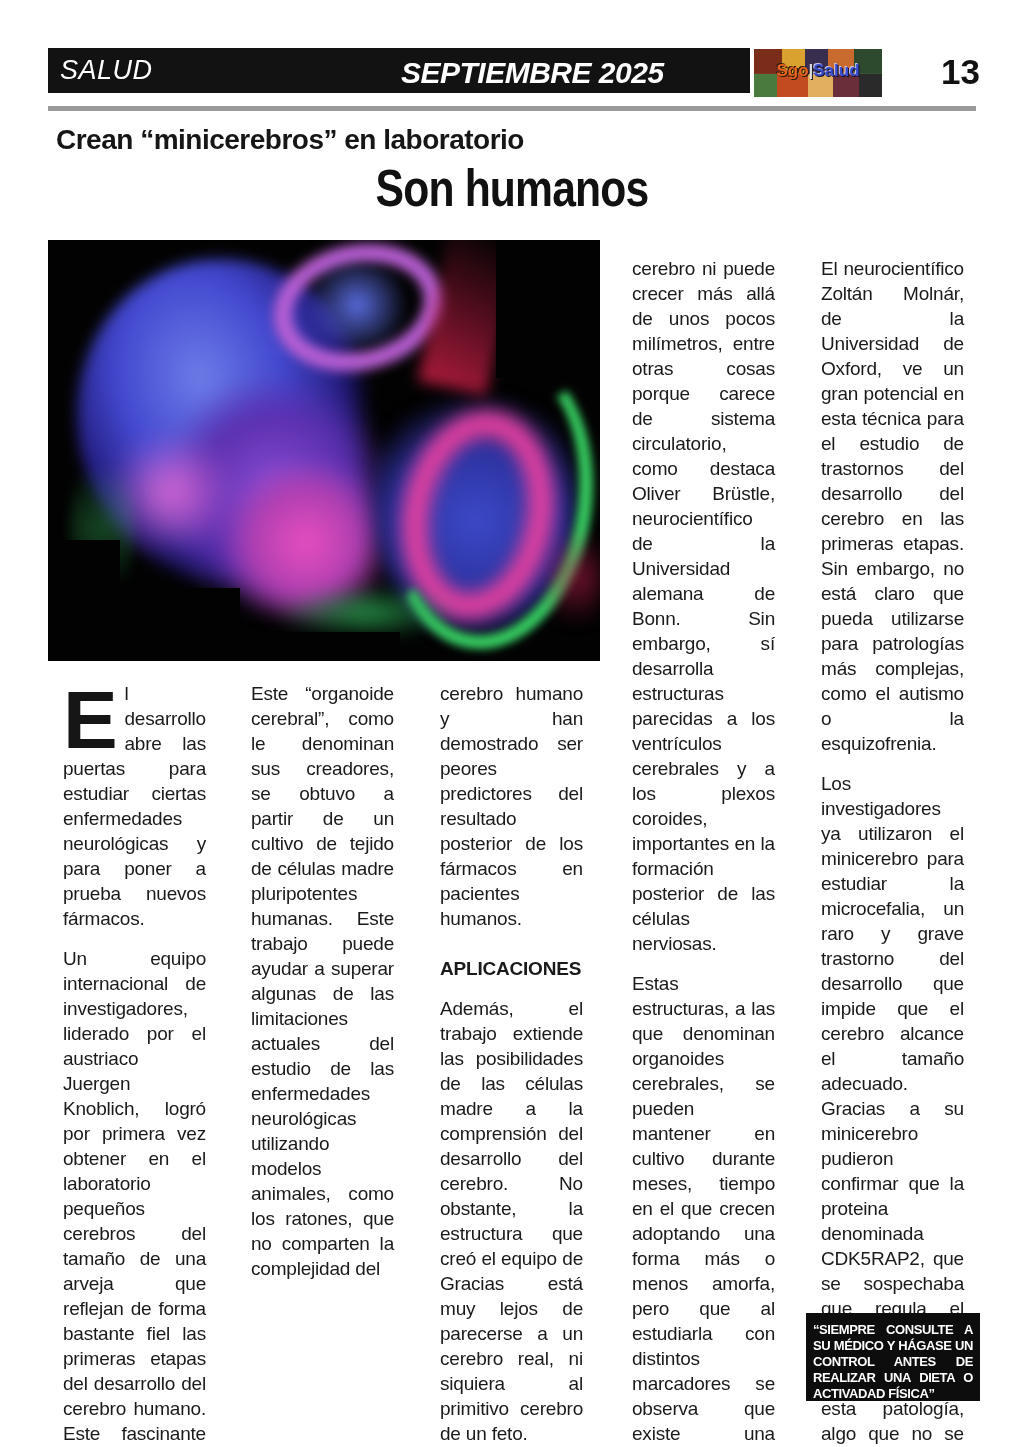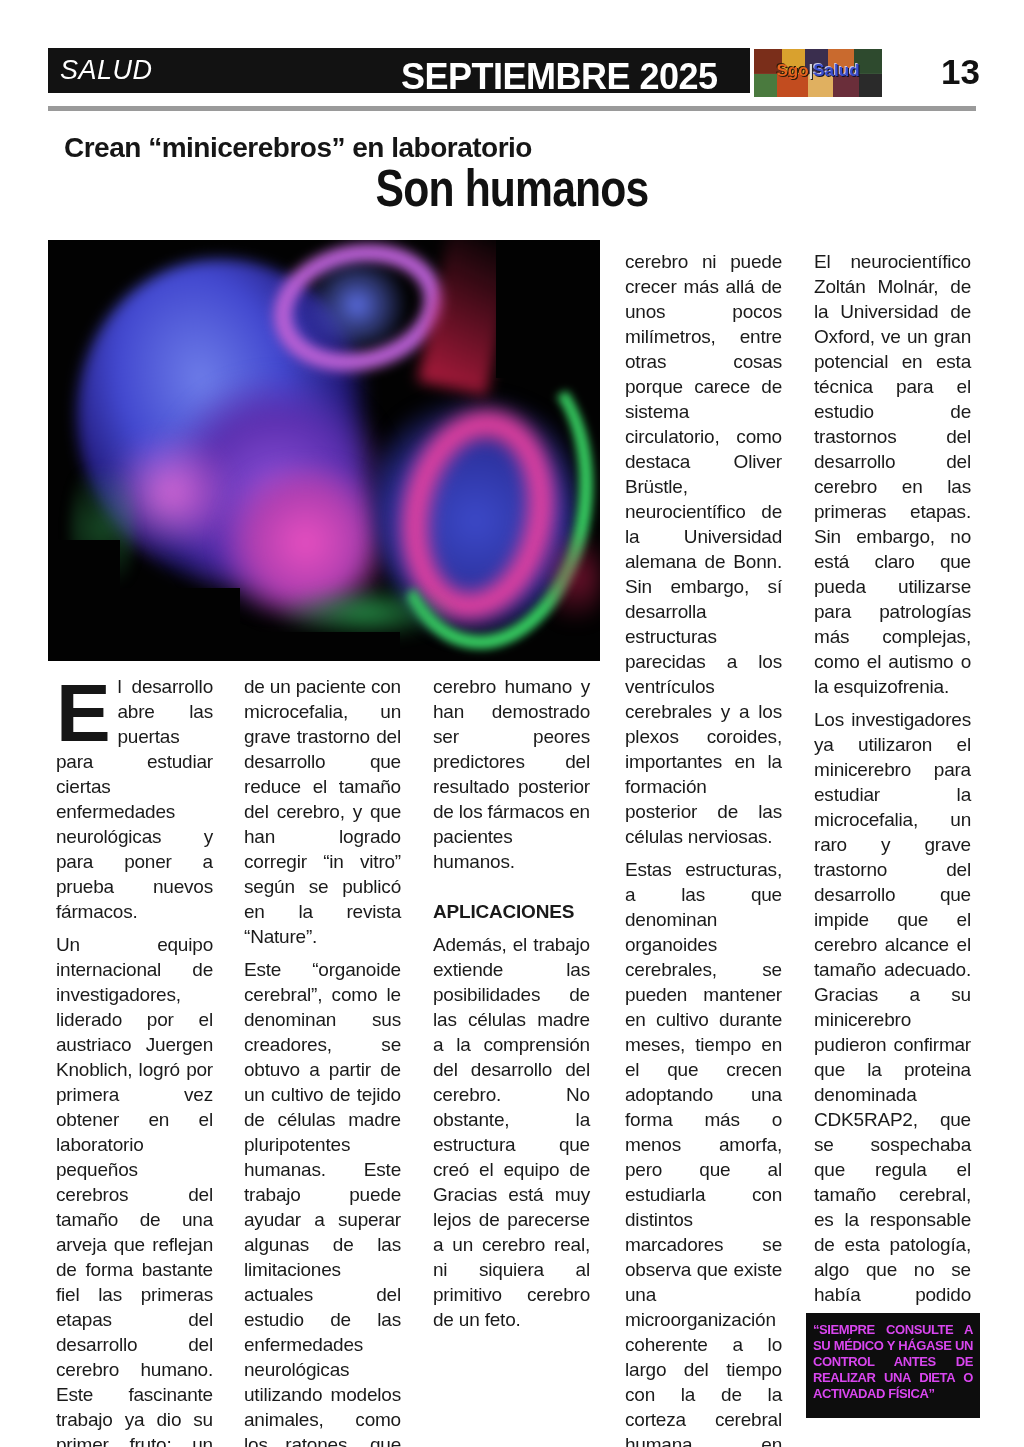--- a/index.html
+++ b/index.html
@@ -4,33 +4,33 @@
 <style>
   html,body{margin:0;padding:0;}
   body{
     width:1024px;height:1447px;position:relative;background:#ffffff;
     font-family:"Liberation Sans","DejaVu Sans",sans-serif;color:#1c1c1c;
     overflow:hidden;
   }
   
   .header-bar{position:absolute;left:48px;top:48px;width:702px;height:45px;background:#121212;}
   .section-title{position:absolute;left:12px;top:7px;color:#fff;font-size:27px;font-style:italic;letter-spacing:.5px;}
-  .issue-date{position:absolute;left:353px;top:8px;color:#fff;font-size:36px;font-weight:bold;letter-spacing:-.5px;}
+  .issue-date{position:absolute;left:353px;top:8px;color:#fff;font-size:30px;font-weight:bold;letter-spacing:-.5px;font-style:italic;}
   .logo{position:absolute;left:754px;top:49px;width:128px;height:48px;overflow:hidden;
     background:
       linear-gradient(90deg,#7a2e1a 0 22%,#d9a12e 0 40%,#3a2e4e 0 58%,#c96a2e 0 78%,#2e4a2e 0 100%) left top/100% 52% no-repeat,
       linear-gradient(90deg,#4a7a3e 0 18%,#c24c1f 0 42%,#e0b060 0 62%,#6a2e3a 0 82%,#2a2a2a 0 100%) left bottom/100% 48% no-repeat;}
   .logo-text{position:absolute;left:0;right:0;top:13px;text-align:center;font-size:17px;font-weight:bold;line-height:18px;}
   .logo-sgo{color:#e8641f;text-shadow:1px 1px 0 #2a1a0a,-1px -1px 0 #2a1a0a;}
   .logo-sep{color:#dddddd;text-shadow:1px 1px 0 #222;}
   .logo-salud{color:#3a4ecf;text-shadow:1px 1px 0 #10122a,-1px -1px 0 #c8c8e8;}
   .page-number{position:absolute;left:912px;top:52px;width:68px;text-align:right;font-size:35px;font-weight:bold;color:#111;}
   .header-rule{position:absolute;left:48px;top:106px;width:928px;height:5px;background:#9a9a9a;}
   
-  .kicker{position:absolute;left:48px;top:116px;margin:16px;font-size:28px;font-weight:bold;letter-spacing:-.5px;color:#161616;}
+  .kicker{position:absolute;left:48px;top:116px;margin:8px;font-size:28px;font-weight:bold;letter-spacing:-.5px;color:#161616;}
   .article-title{position:absolute;left:0;top:158px;width:1024px;margin:0;text-align:center;
     font-size:52px;font-weight:bold;color:#111;letter-spacing:-1px;transform:scaleX(.82);}
   
   .photo{position:absolute;left:48px;top:240px;width:552px;height:421px;background:#020202;overflow:hidden;}
   .photo div{position:absolute;}
   .ph-b1{left:30px;top:18px;width:300px;height:330px;border-radius:50%;filter:blur(7px);transform:rotate(-15deg);
     background:radial-gradient(ellipse at 45% 35%,#6d7ce8 0%,#4248cf 35%,#221a7a 60%,rgba(10,5,40,0) 72%);}
   .ph-b2{left:105px;top:135px;width:245px;height:235px;border-radius:50%;filter:blur(10px);
     background:radial-gradient(circle at 50% 50%,#8b4fd8 0%,#5b2fae 45%,rgba(40,10,80,0) 70%);}
   .ph-b3{left:55px;top:195px;width:135px;height:115px;border-radius:50%;filter:blur(12px);opacity:.9;
@@ -55,31 +55,31 @@
   .ph-b12{left:500px;top:275px;width:55px;height:125px;border-radius:50%;filter:blur(8px);
     background:radial-gradient(circle,rgba(200,30,80,.55),rgba(200,30,80,0) 70%);}
   .ph-b13{left:22px;top:205px;width:65px;height:165px;border-radius:50%;filter:blur(6px);
     background:radial-gradient(circle,rgba(60,200,100,.35),rgba(60,200,100,0) 70%);}
   .ph-s1{left:0;top:300px;width:72px;height:121px;background:#020202;z-index:5;}
   .ph-s2{left:72px;top:348px;width:120px;height:73px;background:#020202;z-index:5;}
   .ph-s3{left:192px;top:392px;width:160px;height:29px;background:#020202;z-index:5;}
   .ph-s4{left:448px;top:0;width:104px;height:138px;background:#020202;z-index:5;}
   
   .col{position:absolute;width:173px;font-size:19px;line-height:25px;text-align:justify;letter-spacing:-.2px;color:#1a1a1a;}
-  .col p{margin:8px;}
+  .col p{margin:15px;}
   .col1{left:48px;top:666px;}
   .col2{left:236px;top:666px;}
   .col3{left:425px;top:666px;}
   .col4{left:617px;top:241px;}
   .col5{left:806px;top:241px;}
   .dropcap{float:left;font-size:82px;line-height:73px;font-weight:bold;color:#161616;margin:2px 7px 0 0;}
   .subhead{font-weight:bold;margin-top:25px !important;}
   
-  .disclaimer{position:absolute;left:806px;top:1313px;width:174px;height:105px;background:#0d0d0d;
-    color:#d946ef;box-sizing:border-box;padding:9px 7px;}
+  .disclaimer{position:absolute;left:806px;top:1313px;width:174px;height:88px;background:#0d0d0d;
+    color:#ffffff;box-sizing:border-box;padding:9px 7px;}
   .disclaimer p{margin:0;font-size:13px;font-weight:bold;line-height:16px;letter-spacing:-.4px;text-align:justify;}
 </style>
 </head>
 <body>
 
 <div class="header-bar">
   <span class="section-title">SALUD</span>
   <span class="issue-date">SEPTIEMBRE 2025</span>
 </div>
 
@@ -113,21 +113,20 @@
   <div class="ph-s3"></div>
   <div class="ph-s4"></div>
 </div>
 
 <div class="col col1">
   <p><span class="dropcap">E</span><span>l desarrollo abre las puertas para estudiar ciertas enfermedades neurológicas y para poner a prueba nuevos fármacos.</span></p>
   <p>Un equipo internacional de investigadores, liderado por el austriaco Juergen Knoblich, logró por primera vez obtener en el laboratorio pequeños cerebros del tamaño de una arveja que reflejan de forma bastante fiel las primeras etapas del desarrollo del cerebro humano. Este fascinante trabajo ya dio su primer fruto: un minicerebro a partir de células madre pluripontentes inducidas (IPs)</p>
 </div>
 
 <div class="col col2">
-  <p>de un paciente con microcefalia, un grave trastorno del desarrollo que reduce el tamaño del cerebro, y que han logrado corregir “in vitro” según se publicó en la revista “Nature”.</p>
   <p>Este “organoide cerebral”, como le denominan sus creadores, se obtuvo a partir de un cultivo de tejido de células madre pluripotentes humanas. Este trabajo puede ayudar a superar algunas de las limitaciones actuales del estudio de las enfermedades neurológicas utilizando modelos animales, como los ratones, que no comparten la complejidad del</p>
 </div>
 
 <div class="col col3">
   <p>cerebro humano y han demostrado ser peores predictores del resultado posterior de los fármacos en pacientes humanos.</p>
   <p class="subhead">APLICACIONES</p>
   <p>Además, el trabajo extiende las posibilidades de las células madre a la comprensión del desarrollo del cerebro. No obstante, la estructura que creó el equipo de Gracias está muy lejos de parecerse a un cerebro real, ni siquiera al primitivo cerebro de un feto.</p>
 </div>
 
 <div class="col col4">

